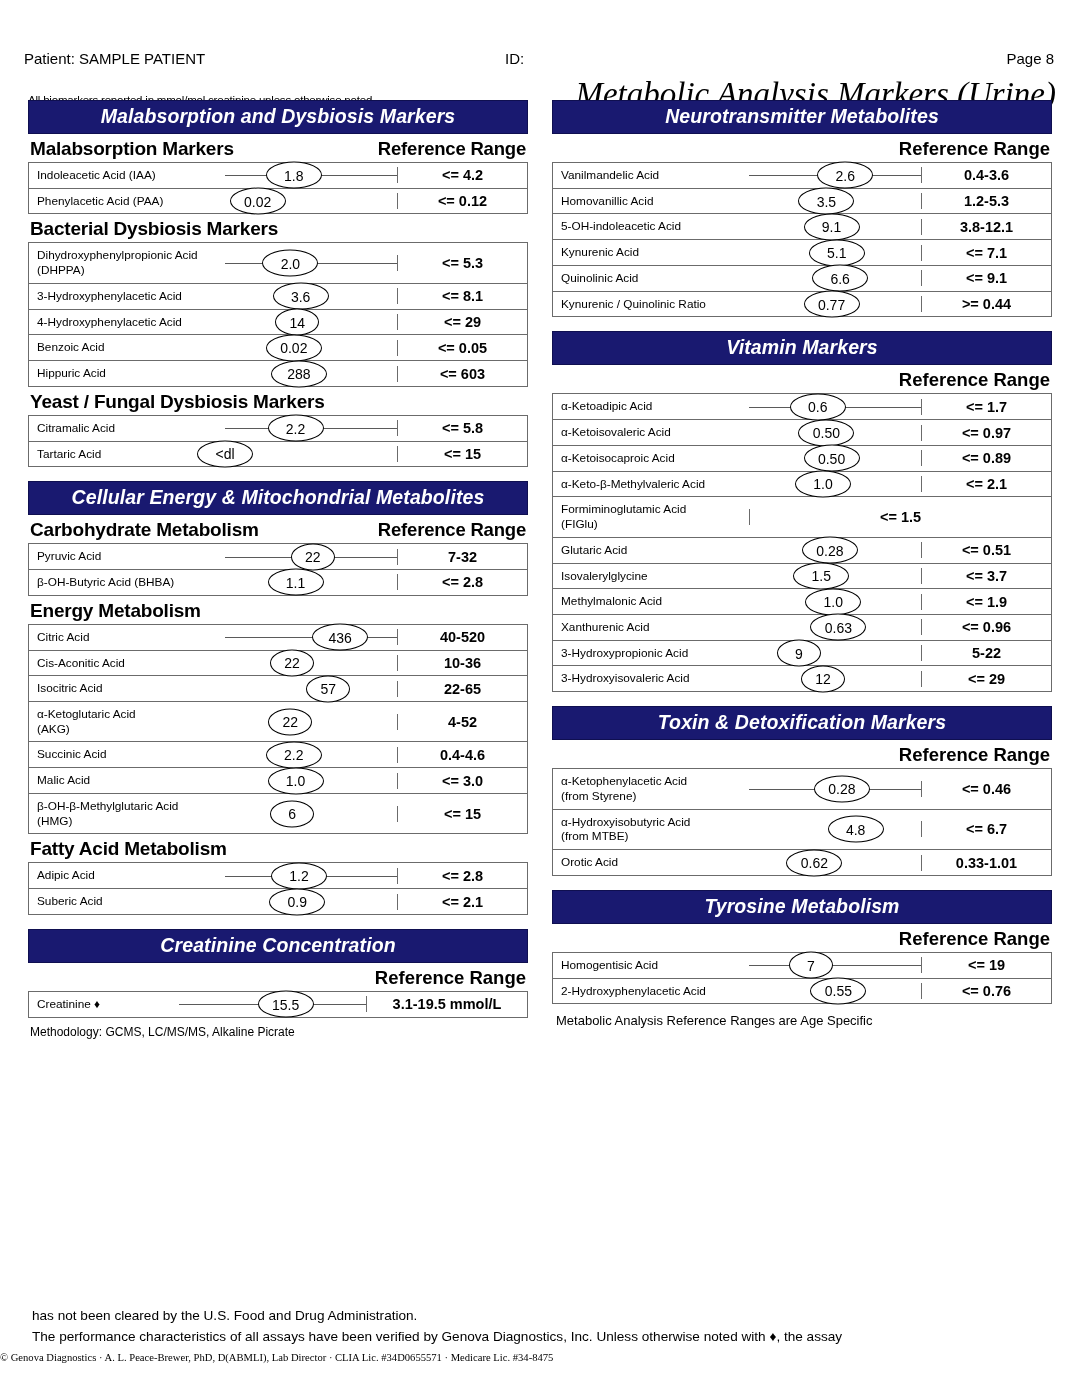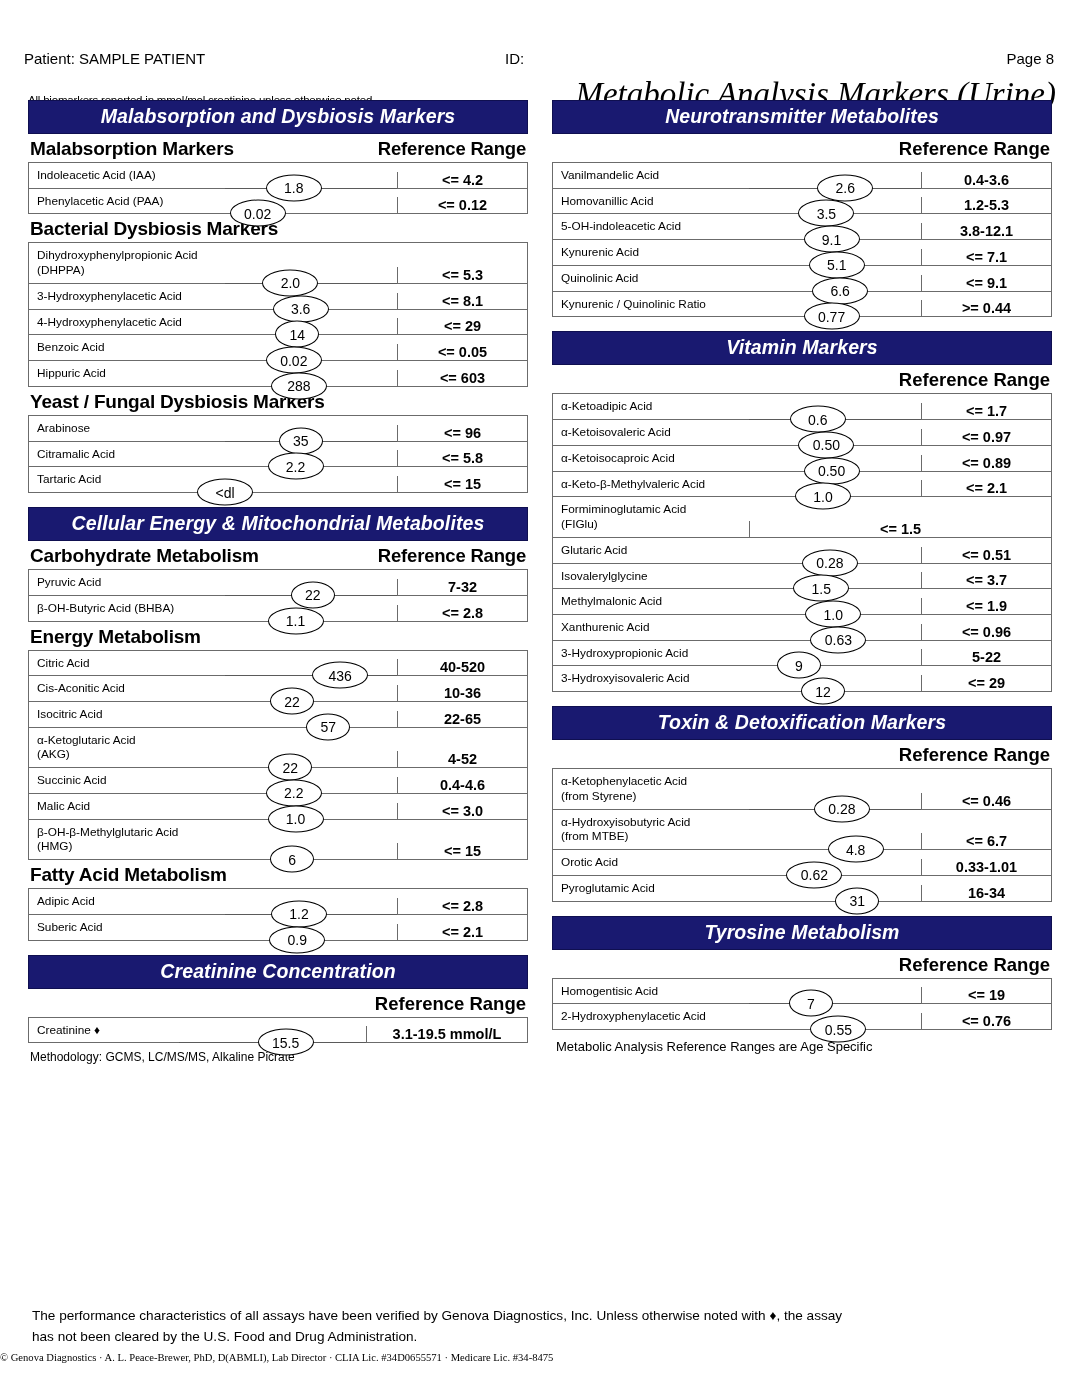--- a/index.html
+++ b/index.html
@@ -45,21 +45,21 @@
     font-size:19px; font-weight:bold; padding:4px 2px 2px 2px;
     letter-spacing:-.2px;
   }
   .grp-head .rr { font-size:18.5px; font-weight:bold; }
   .rr-only { text-align:right; font-size:18.5px; font-weight:bold; padding:4px 2px 2px 0; }
   .spacer { height:14px; }
 
   
   .tbl { width:100%; border:1px solid #6b6b6b; border-collapse:collapse; }
   .row {
-    display:flex; align-items:flex-end;
+    display:flex; align-items:center;
     border-bottom:1px solid #6b6b6b; position:relative;
     background:#fff;
   }
   .row:last-child { border-bottom:none; }
   .name {
     flex:0 0 196px; padding:5px 0 5px 8px;
     font-size:11.8px; line-height:1.25;
     display:flex; flex-direction:column; justify-content:center;
     border-right:0px solid transparent;
   }
@@ -276,38 +276,20 @@
       <div class="ref">&lt;= 603</div>
     </div>
         </div>
         <div class="grp-head">
               <span>Yeast / Fungal Dysbiosis Markers</span>
 
             </div>
         <div class="tbl">
           <div class="row">
       <div class="name">
-              <div>Arabinose</div>
-            </div>
-      <div class="track-cell">
-        <div class="track">
-                <div class="seg green hatch" style="width:58%"></div>
-                <div class="seg yellow hatch" style="width:21%"></div>
-                <div class="seg red hatch" style="width:21%"></div>
-              </div>
-        <div class="tickwrap" style="left:44%">
-          <div class="tick up"></div>
-          <div class="tick down"></div>
-        </div>
-        <div class="marker narrow" style="left:44%">35</div>
-      </div>
-      <div class="ref">&lt;= 96</div>
-    </div>
-          <div class="row">
-      <div class="name">
               <div>Citramalic Acid</div>
             </div>
       <div class="track-cell">
         <div class="track">
                 <div class="seg green hatch" style="width:50%"></div>
                 <div class="seg yellow hatch" style="width:29%"></div>
                 <div class="seg red hatch" style="width:21%"></div>
               </div>
         <div class="tickwrap" style="left:41%">
           <div class="tick up"></div>
@@ -973,40 +955,20 @@
                 <div class="seg red hatch" style="width:21%"></div>
               </div>
         <div class="tickwrap" style="left:38%">
           <div class="tick up"></div>
           <div class="tick down"></div>
         </div>
         <div class="marker" style="left:38%">0.62</div>
       </div>
       <div class="ref">0.33-1.01</div>
     </div>
-          <div class="row">
-      <div class="name">
-              <div>Pyroglutamic Acid</div>
-            </div>
-      <div class="track-cell">
-        <div class="track">
-                <div class="seg red hatch" style="width:17%"></div>
-                <div class="seg yellow hatch" style="width:11%"></div>
-                <div class="seg green hatch" style="width:27%"></div>
-                <div class="seg yellow hatch" style="width:24%"></div>
-                <div class="seg red hatch" style="width:21%"></div>
-              </div>
-        <div class="tickwrap" style="left:63%">
-          <div class="tick up"></div>
-          <div class="tick down"></div>
-        </div>
-        <div class="marker narrow" style="left:63%">31</div>
-      </div>
-      <div class="ref">16-34</div>
-    </div>
         </div>
       </div>
       <div class="spacer"></div>
       <div class="section">
         <div class="banner">Tyrosine Metabolism</div>
         <div class="rr-only">Reference Range</div>
         <div class="tbl">
           <div class="row">
       <div class="name">
               <div>Homogentisic Acid</div>
@@ -1043,16 +1005,16 @@
       </div>
       <div class="ref">&lt;= 0.76</div>
     </div>
         </div>
         <div class="age-note">Metabolic Analysis Reference Ranges are Age Specific</div>
       </div>
     </div>
 </div>
 
 <div class="disclaimer">
+  <div>has not been cleared by the U.S. Food and Drug Administration.</div>
   <div>The performance characteristics of all assays have been verified by Genova Diagnostics, Inc.  Unless otherwise noted with ♦, the assay</div>
-  <div>has not been cleared by the U.S. Food and Drug Administration.</div>
 </div>
 <div class="copyright">© Genova Diagnostics · A. L. Peace-Brewer, PhD, D(ABMLI), Lab Director · CLIA Lic. #34D0655571 · Medicare Lic. #34-8475</div>
 
 </body></html>

